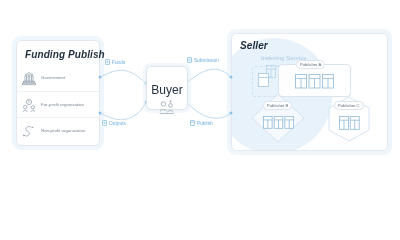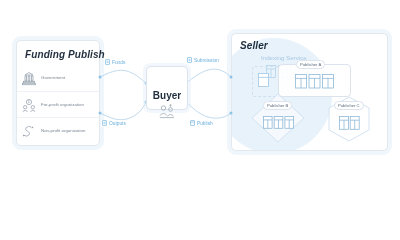--- a/index.html
+++ b/index.html
@@ -46,21 +46,21 @@
   }
 
   
   #buyer-box{
     position:absolute;left:146px;top:66px;width:40px;height:42px;
     background:#fff;border:1px solid #dbe3ec;border-radius:5px;
     box-shadow:0 0 0 3px rgba(219,234,248,.4);
     display:flex;flex-direction:column;align-items:center;
     z-index:4;
   }
-  #buyer-label{font-size:10px;font-weight:bold;color:#1f2d3d;margin-top:23px;}
+  #buyer-label{font-size:12px;font-weight:normal;color:#1f2d3d;margin-top:16px;}
   #buyer-icon{margin-top:2px;}
 
   
   .flow-label{
     position:absolute;display:flex;align-items:center;gap:2px;
     font-size:4.8px;color:#6aafdc;white-space:nowrap;z-index:5;
     background:#fff;padding:0 1px;
   }
   #label-funds{left:104px;top:59px;}
   #label-outputs{left:101px;top:120px;}

